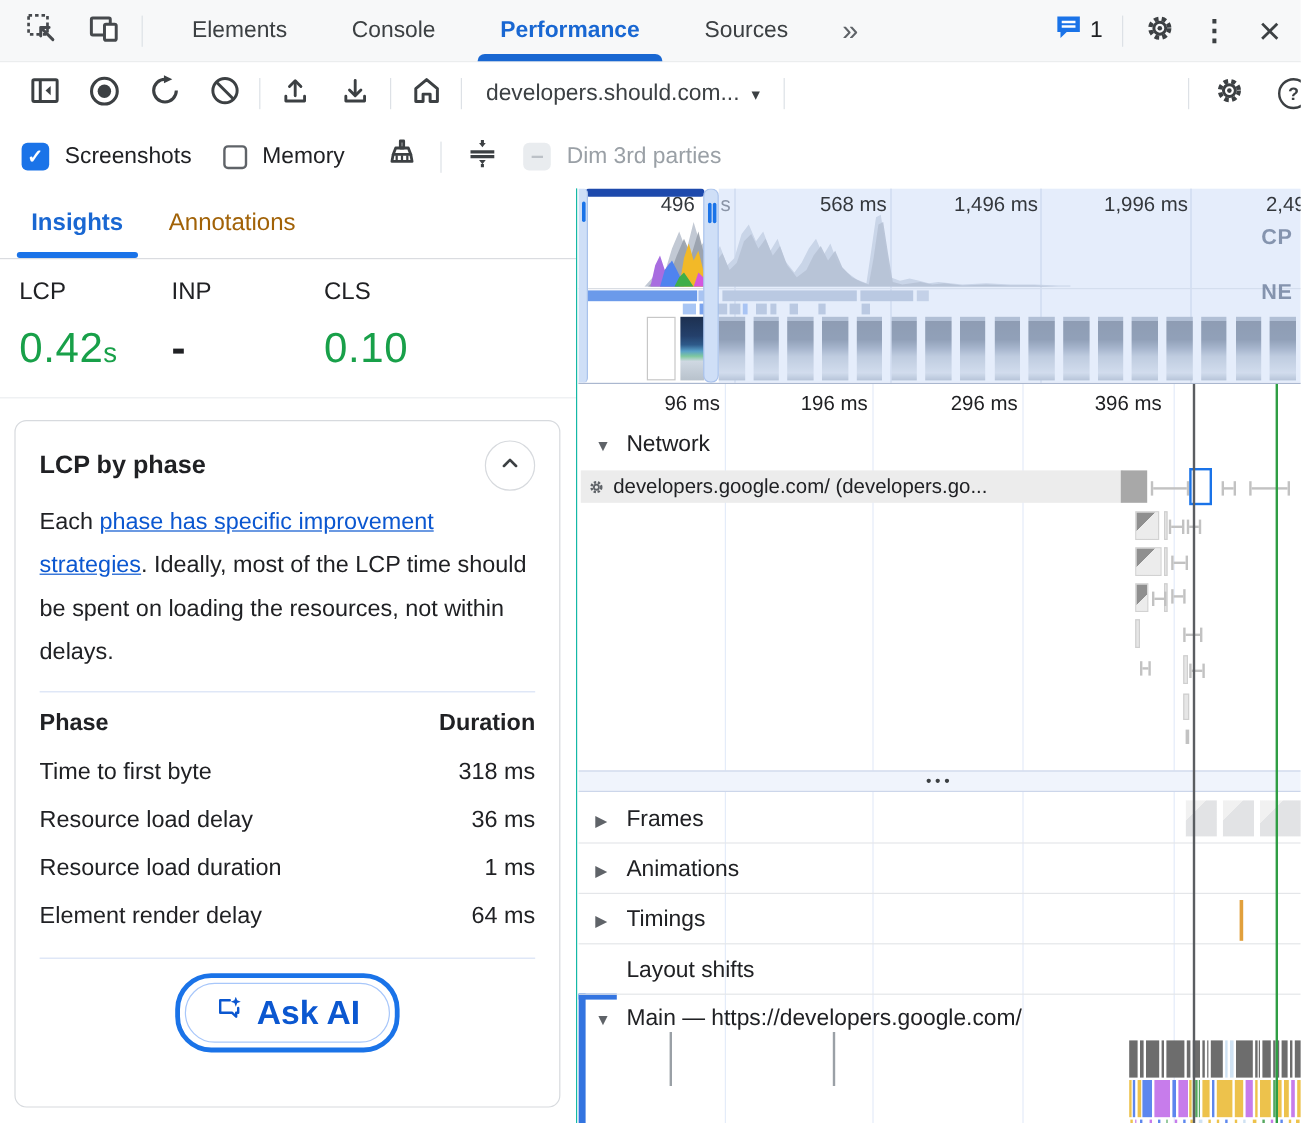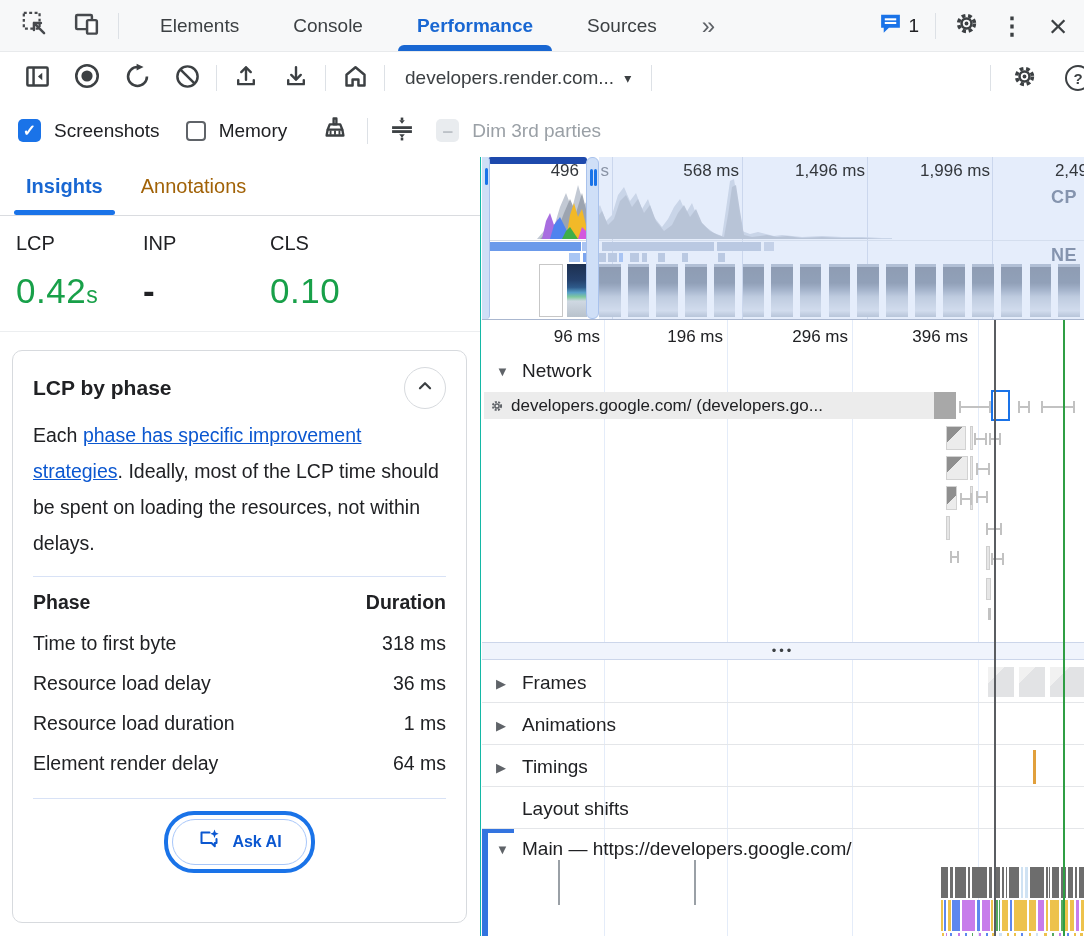--- a/index.html
+++ b/index.html
@@ -68,21 +68,21 @@
   .card-desc { font-size:19.5px; line-height:36px; margin-top:8px; }
   .card-desc a { color:#0b57d0; }
   .hr-blue { border:none; border-top:1px solid #d8e2f6; margin:15px 0 5px; }
   .phase-table { width:100%; border-collapse:collapse; font-size:19.5px; }
   .phase-table th { font-weight:700; padding:9px 0; }
   .phase-table td { padding:8.5px 0; }
   .phase-table .num { text-align:right; }
   .askai-wrap { text-align:center; margin-top:12px; }
   .askai-ring { display:inline-block; border:4px solid #1a73e8; border-radius:30px; padding:4px; }
   .askai-btn { display:flex; align-items:center; gap:11px; border:1.5px solid #a8c7fa; border-radius:26px;
-               padding:8px 24px; color:#0b57d0; font-size:16px; font-weight:600; background:#fff; }
+               padding:8px 24px; color:#0b57d0; font-size:28px; font-weight:600; background:#fff; }
 
   
   .ov { position:absolute; left:482px; top:157px; width:602px; height:163px; background:#fff;
         border-bottom:1px solid #aab7cf; overflow:hidden; }
   .ovgl { position:absolute; top:0; bottom:0; width:1px; background:rgba(150,168,200,0.55); }
   .ov-label { position:absolute; top:4px; font-size:17px; color:#33373c; white-space:nowrap; }
   .ov-label.muted { color:#8a94a6; }
   .cpu-svg { position:absolute; left:0; top:14px; width:602px; height:68px; }
   .ov-netline { position:absolute; left:0; right:0; top:83px; height:1px; background:#d9dde3; }
   .ov-netbar { position:absolute; top:85px; height:9px; }
@@ -259,21 +259,21 @@
     <div class="vdiv"></div>
     <div class="icon-btn">
       <span>
         <svg viewBox="0 0 24 24" width="27" height="27" fill="none" stroke="#3c4043" stroke-width="2.2" stroke-linejoin="round">
             <path d="M4 10.5 L12 3.8 L20 10.5 V20 H14.6 V14.6 H9.4 V20 H4 Z"></path>
           </svg>
       </span>
     </div>
     <div class="vdiv"></div>
     <div class="page-select">
-      <span>developers.render.com...</span>
+      <span>developers.should.com...</span>
       <span class="dd-arrow">▾</span>
     </div>
     <div class="vdiv"></div>
     <div style="margin-left:auto; display:flex; align-items:center; gap:4px; padding-right:0;">
       <div class="vdiv"></div>
       <div class="icon-btn">
         <span>
           <svg viewBox="0 0 24 24" width="27" height="27">
               <circle cx="12" cy="12" r="7" fill="none" stroke="#3c4043" stroke-width="3.2" stroke-dasharray="3.3 2.4"></circle>
               <circle cx="12" cy="12" r="4.4" fill="none" stroke="#3c4043" stroke-width="2.2"></circle>
@@ -475,21 +475,21 @@
       </div>
     <div class="ov-navy"></div>
     <div class="ov-handle left">
         <span class="grip" style="left:2.5px"></span>
       </div>
     <div class="ov-handle right">
         <span class="grip" style="left:2.5px"></span>
         <span class="grip" style="left:7px"></span>
       </div>
     <div class="ov-side-label" style="top:30px">CP</div>
-    <div class="ov-side-label" style="top:88px">NE</div>
+    <div class="ov-side-label" style="top:76px">NE</div>
   </div>
 
   <div class="grid">
     <div id="gridLines">
         <div class="gl" style="left: 122px;"></div>
         <div class="gl" style="left: 245px;"></div>
         <div class="gl" style="left: 370px;"></div>
         <div class="gl" style="left: 496px;"></div>
       </div>
     <div id="rulerLabels">

